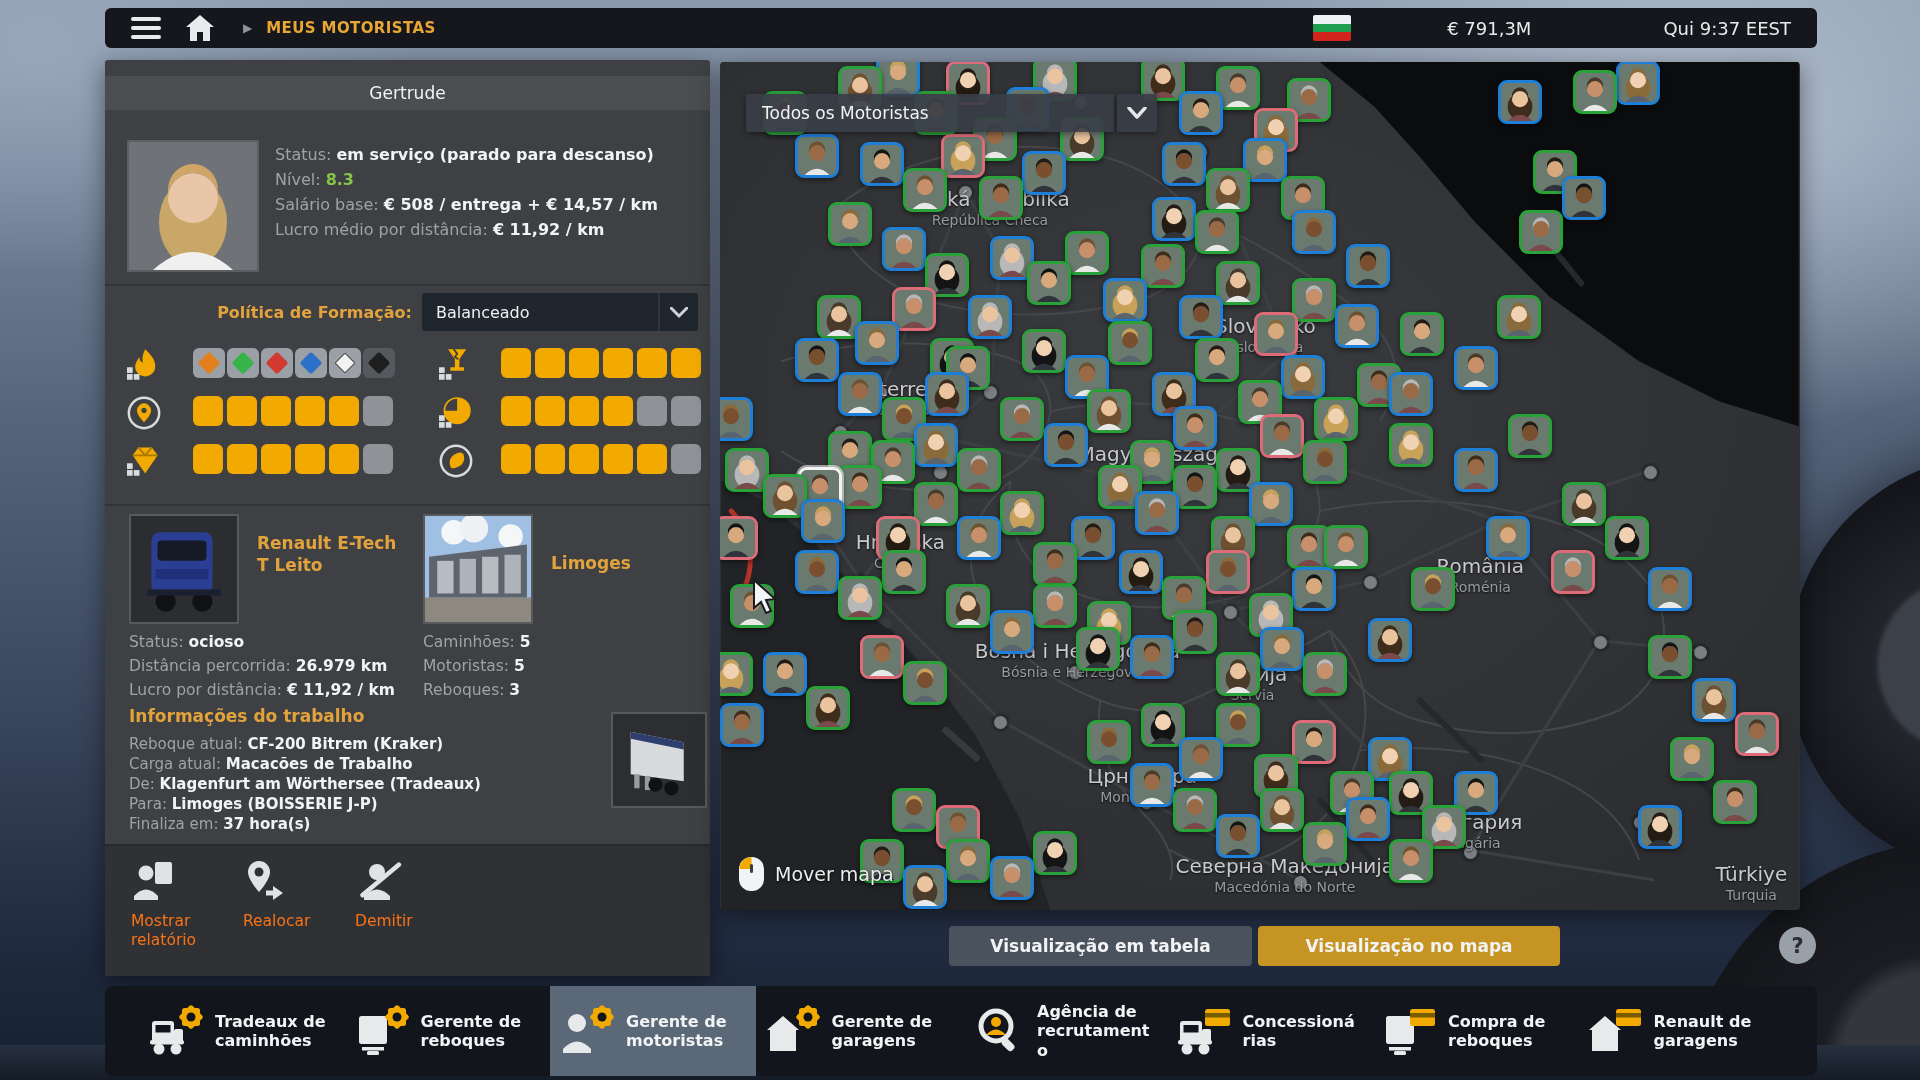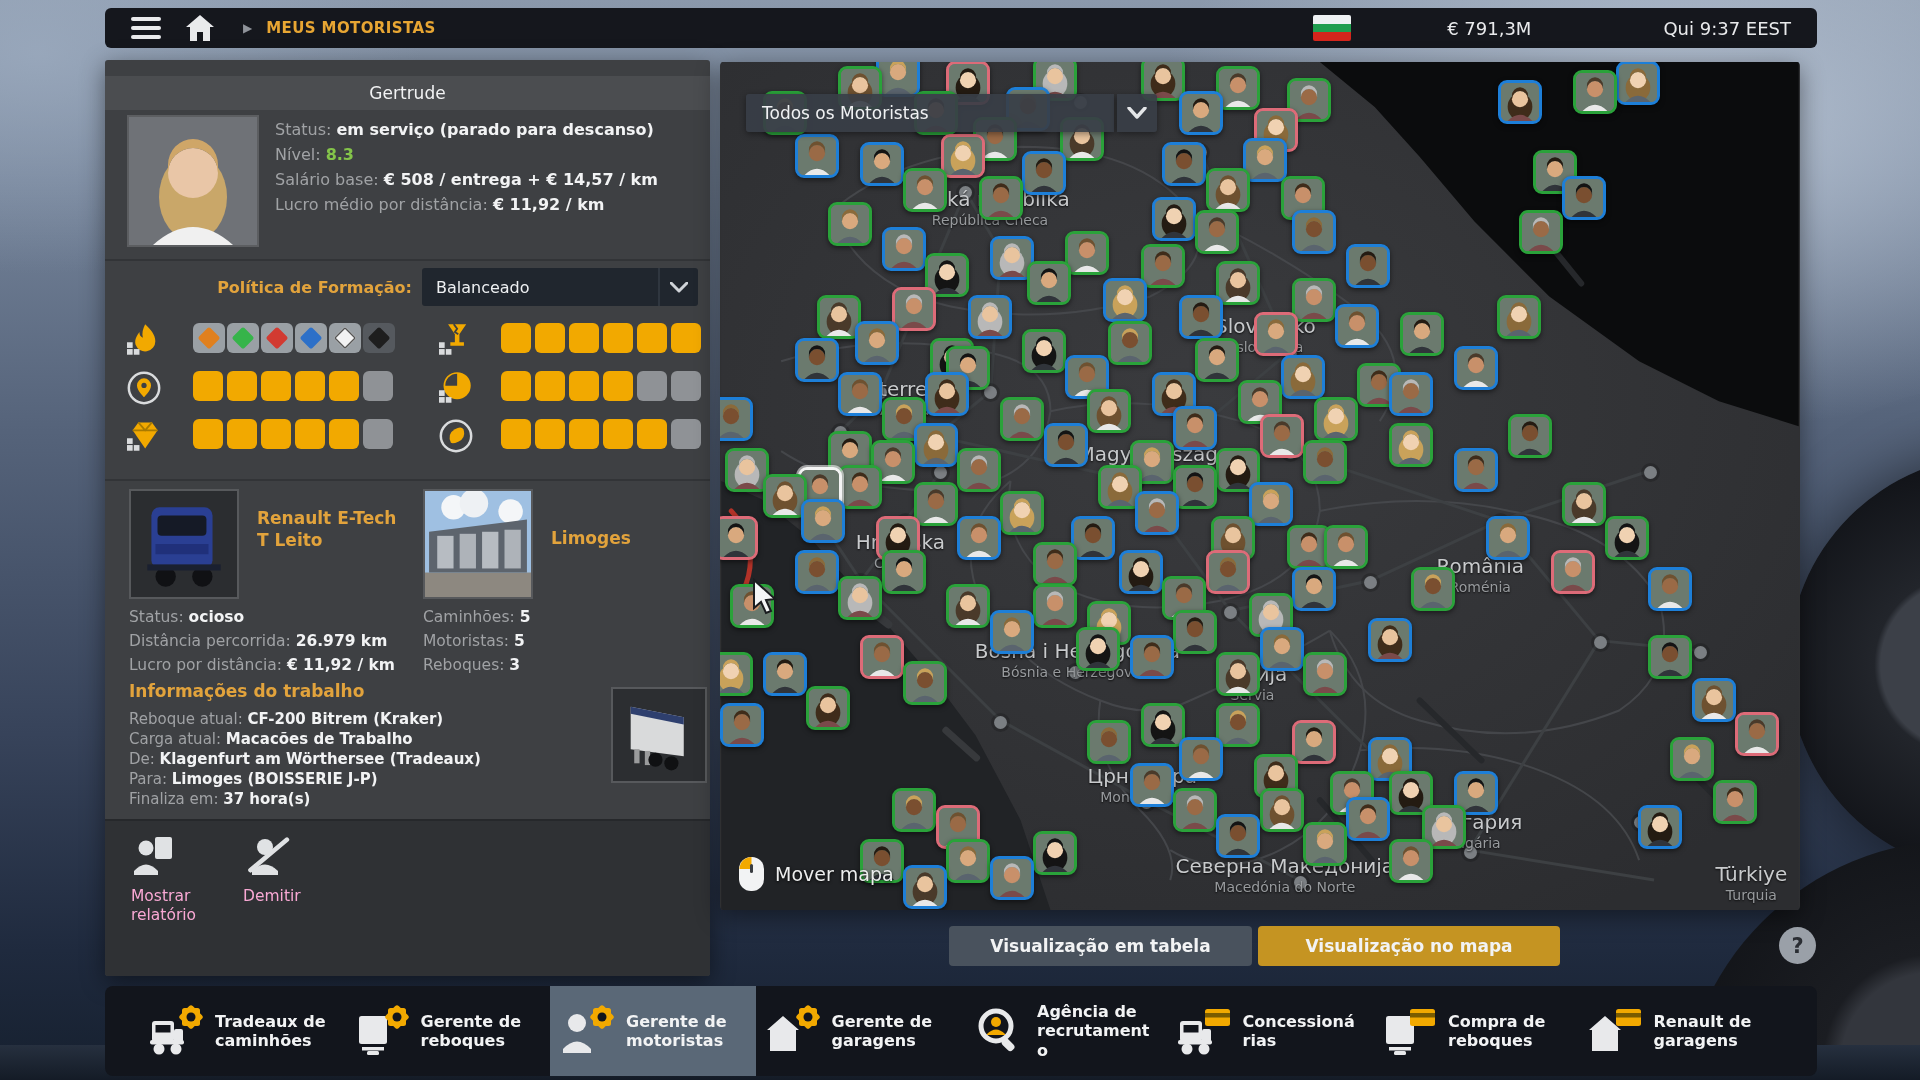--- a/index.html
+++ b/index.html
@@ -30,21 +30,21 @@
   .flag i{flex:1;}
   .money{margin-left:96px;font-size:18px;}
   .clock{margin-left:132px;font-size:18px;}
   
   .panel{position:absolute;left:105px;top:60px;width:605px;height:916px;background:#3e4043;border-radius:3px;
     display:flex;flex-direction:column;overflow:hidden;box-shadow:0 6px 24px rgba(0,0,0,.45);}
   .p-title{height:50px;display:flex;align-items:center;padding-left:22px;color:#e2a33c;font-size:19px;font-weight:bold;
     border-bottom:2px solid #2d2f32;background:#3b3d40;}
   .p-name{margin-top:16px;height:34px;background:#4b4d50;display:flex;align-items:center;justify-content:center;
     color:#f2f3f4;font-size:17px;}
-  .p-status{margin-top:5px;padding:0 22px;display:flex;gap:16px;}
+  .p-status{margin-top:30px;padding:0 22px;display:flex;gap:16px;}
   .photo{width:128px;height:128px;border:2px solid #5c5e61;background:#6e7176;flex:none;}
   .photo svg{display:block;width:100%;height:100%;}
   .stat-col{padding-top:2px;}
   .stat-row{line-height:25px;font-size:16px;}
   .stat-row .lbl{color:#a0a2a5;}
   .stat-row .val{color:#f2f3f4;font-weight:bold;}
   .stat-row .val.green{color:#84c44a;}
   .divider{height:2px;background:#323437;margin:12px 0 0;}
   .p-policy{height:52px;display:flex;align-items:center;justify-content:flex-end;padding-right:12px;gap:10px;}
   .policy-lbl{color:#e2a33c;font-size:16px;font-weight:bold;}
@@ -64,21 +64,21 @@
   .thumb{position:absolute;width:106px;height:106px;border:2px solid #57595c;background:#2b2d30;overflow:hidden;}
   .thumb svg{display:block;width:100%;height:100%;}
   .v-name{position:absolute;color:#e2a33c;font-size:17px;font-weight:bold;line-height:1.3;}
   .v-stats{position:absolute;}
   .v-stats .stat-row{line-height:24px;font-size:15.5px;}
   .p-job{position:relative;height:140px;}
   .job-title{position:absolute;left:24px;top:2px;color:#e2a33c;font-size:17px;font-weight:bold;}
   .job-lines{position:absolute;left:24px;top:30px;}
   .job-lines .stat-row{line-height:20px;font-size:15px;}
   .p-actions{flex:1;background:#2f3134;border-top:2px solid #26282b;display:flex;gap:20px;padding:12px 0 0 26px;}
-  .action{width:92px;cursor:pointer;color:#f9a8d4;font-size:15.5px;line-height:1.25;}
+  .action{width:92px;cursor:pointer;color:#f97316;font-size:15.5px;line-height:1.25;}
   .action .aicon{width:48px;height:48px;margin-bottom:6px;}
   
   .maparea{position:absolute;left:720px;top:62px;width:1080px;height:848px;background:#2f3032;border-radius:4px;
     overflow:hidden;box-shadow:0 6px 24px rgba(0,0,0,.45);}
   .maparea svg.terrain{position:absolute;inset:0;}
   .city-dot{position:absolute;width:13px;height:13px;border-radius:50%;background:#7b7f83;box-shadow:0 0 0 3px rgba(0,0,0,.18);}
   .country{position:absolute;text-align:center;transform:translate(-50%,-50%);pointer-events:none;
     text-shadow:0 1px 2px rgba(0,0,0,.8);}
   .country .native{color:#c9cbcd;font-size:20px;}
   .country .local{color:#989b9e;font-size:14px;margin-top:1px;}
@@ -358,20 +358,28 @@
       </div>
     </div>
     <div class="p-actions" id="actions">
         <div class="action">
        <div class="aicon"><svg viewBox="0 0 48 48" fill="#e0e2e4">
               <rect x="24" y="4" width="17" height="22" rx="2"></rect>
               <circle cx="15" cy="15" r="7.5"></circle>
               <path d="M3 38 q12 -13 24 0 l0 4 -24 0z"></path>
             </svg></div>
        <div>Mostrar relatório</div>
+     </div>
+        <div class="action">
+       <div class="aicon"><svg viewBox="0 0 48 48" fill="#e0e2e4">
+              <path d="M16 3 a11 11 0 0 1 11 11 c0 8 -11 20 -11 20 s-11 -12 -11 -20 a11 11 0 0 1 11 -11z"></path>
+              <circle cx="16" cy="14" r="4.5" fill="#2f3134"></circle>
+              <path d="M30 28 l10 7 -10 7 0 -4.5 -7 0 0 -5 7 0z"></path>
+            </svg></div>
+       <div>Realocar</div>
      </div>
         <div class="action">
        <div class="aicon"><svg viewBox="0 0 48 48" fill="#e0e2e4">
               <circle cx="22" cy="14" r="8"></circle>
               <path d="M9 38 q13 -13 26 0 l0 4 -26 0z"></path>
               <rect x="0" y="21" width="52" height="4.5" rx="2" transform="rotate(-40 24 23)"></rect>
             </svg></div>
        <div>Demitir</div>
      </div>
       </div>

